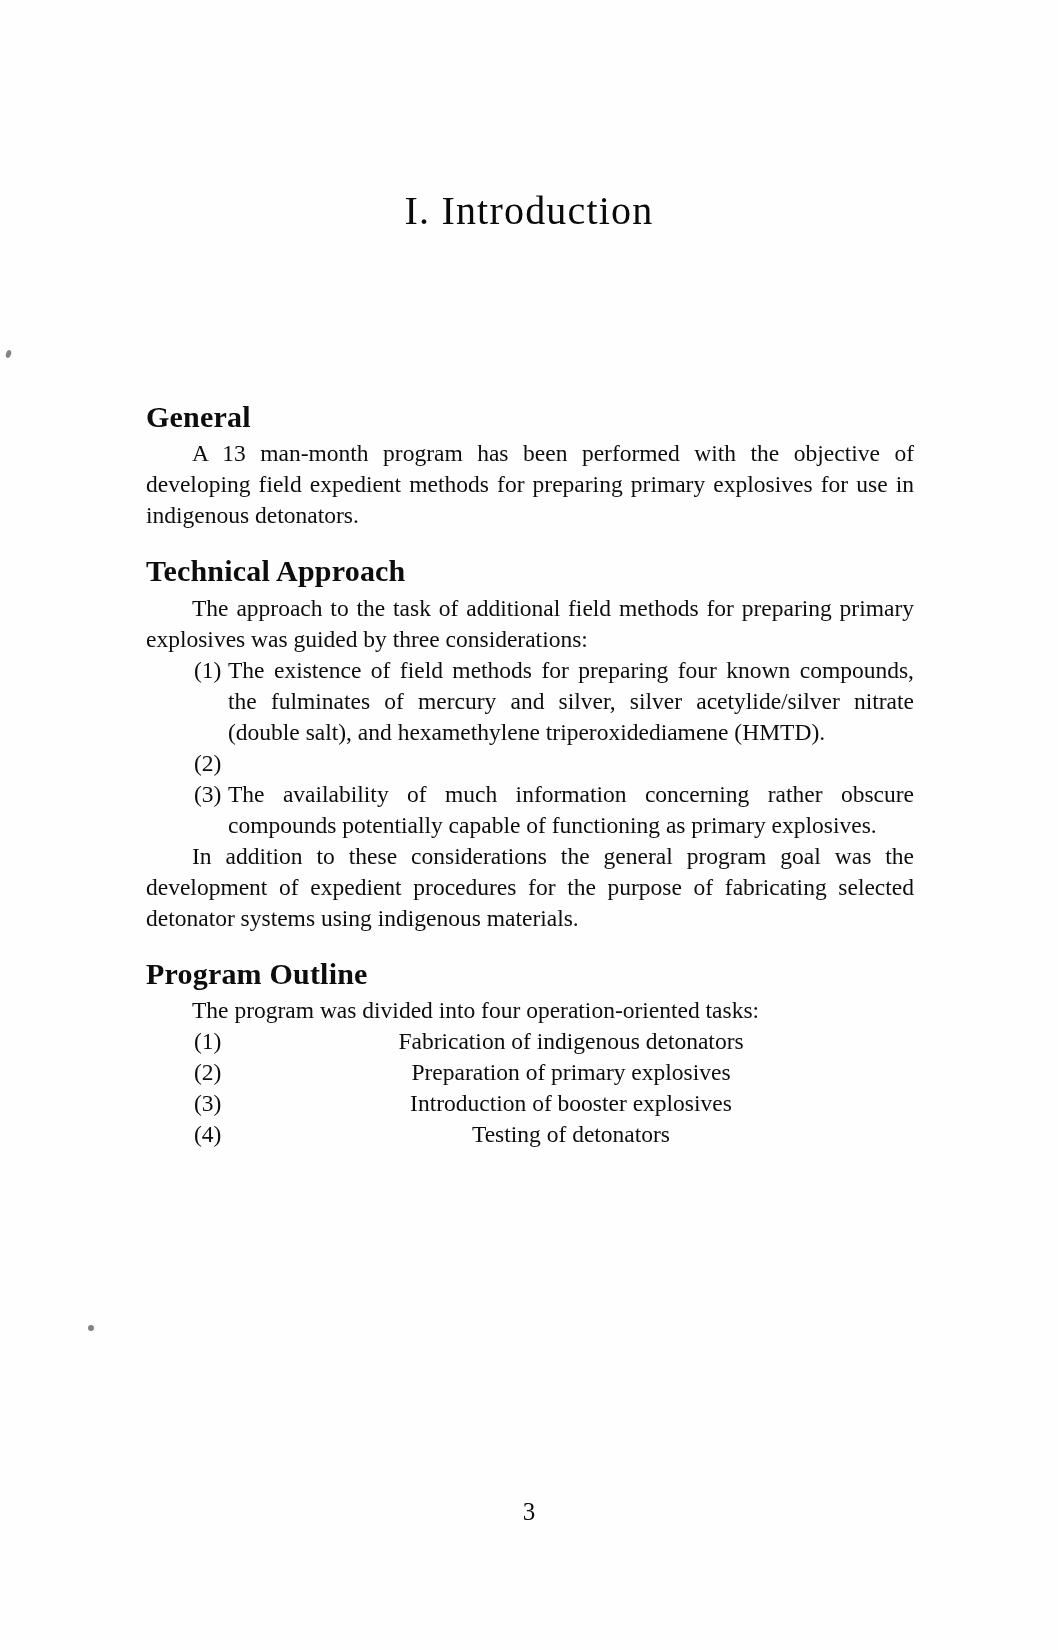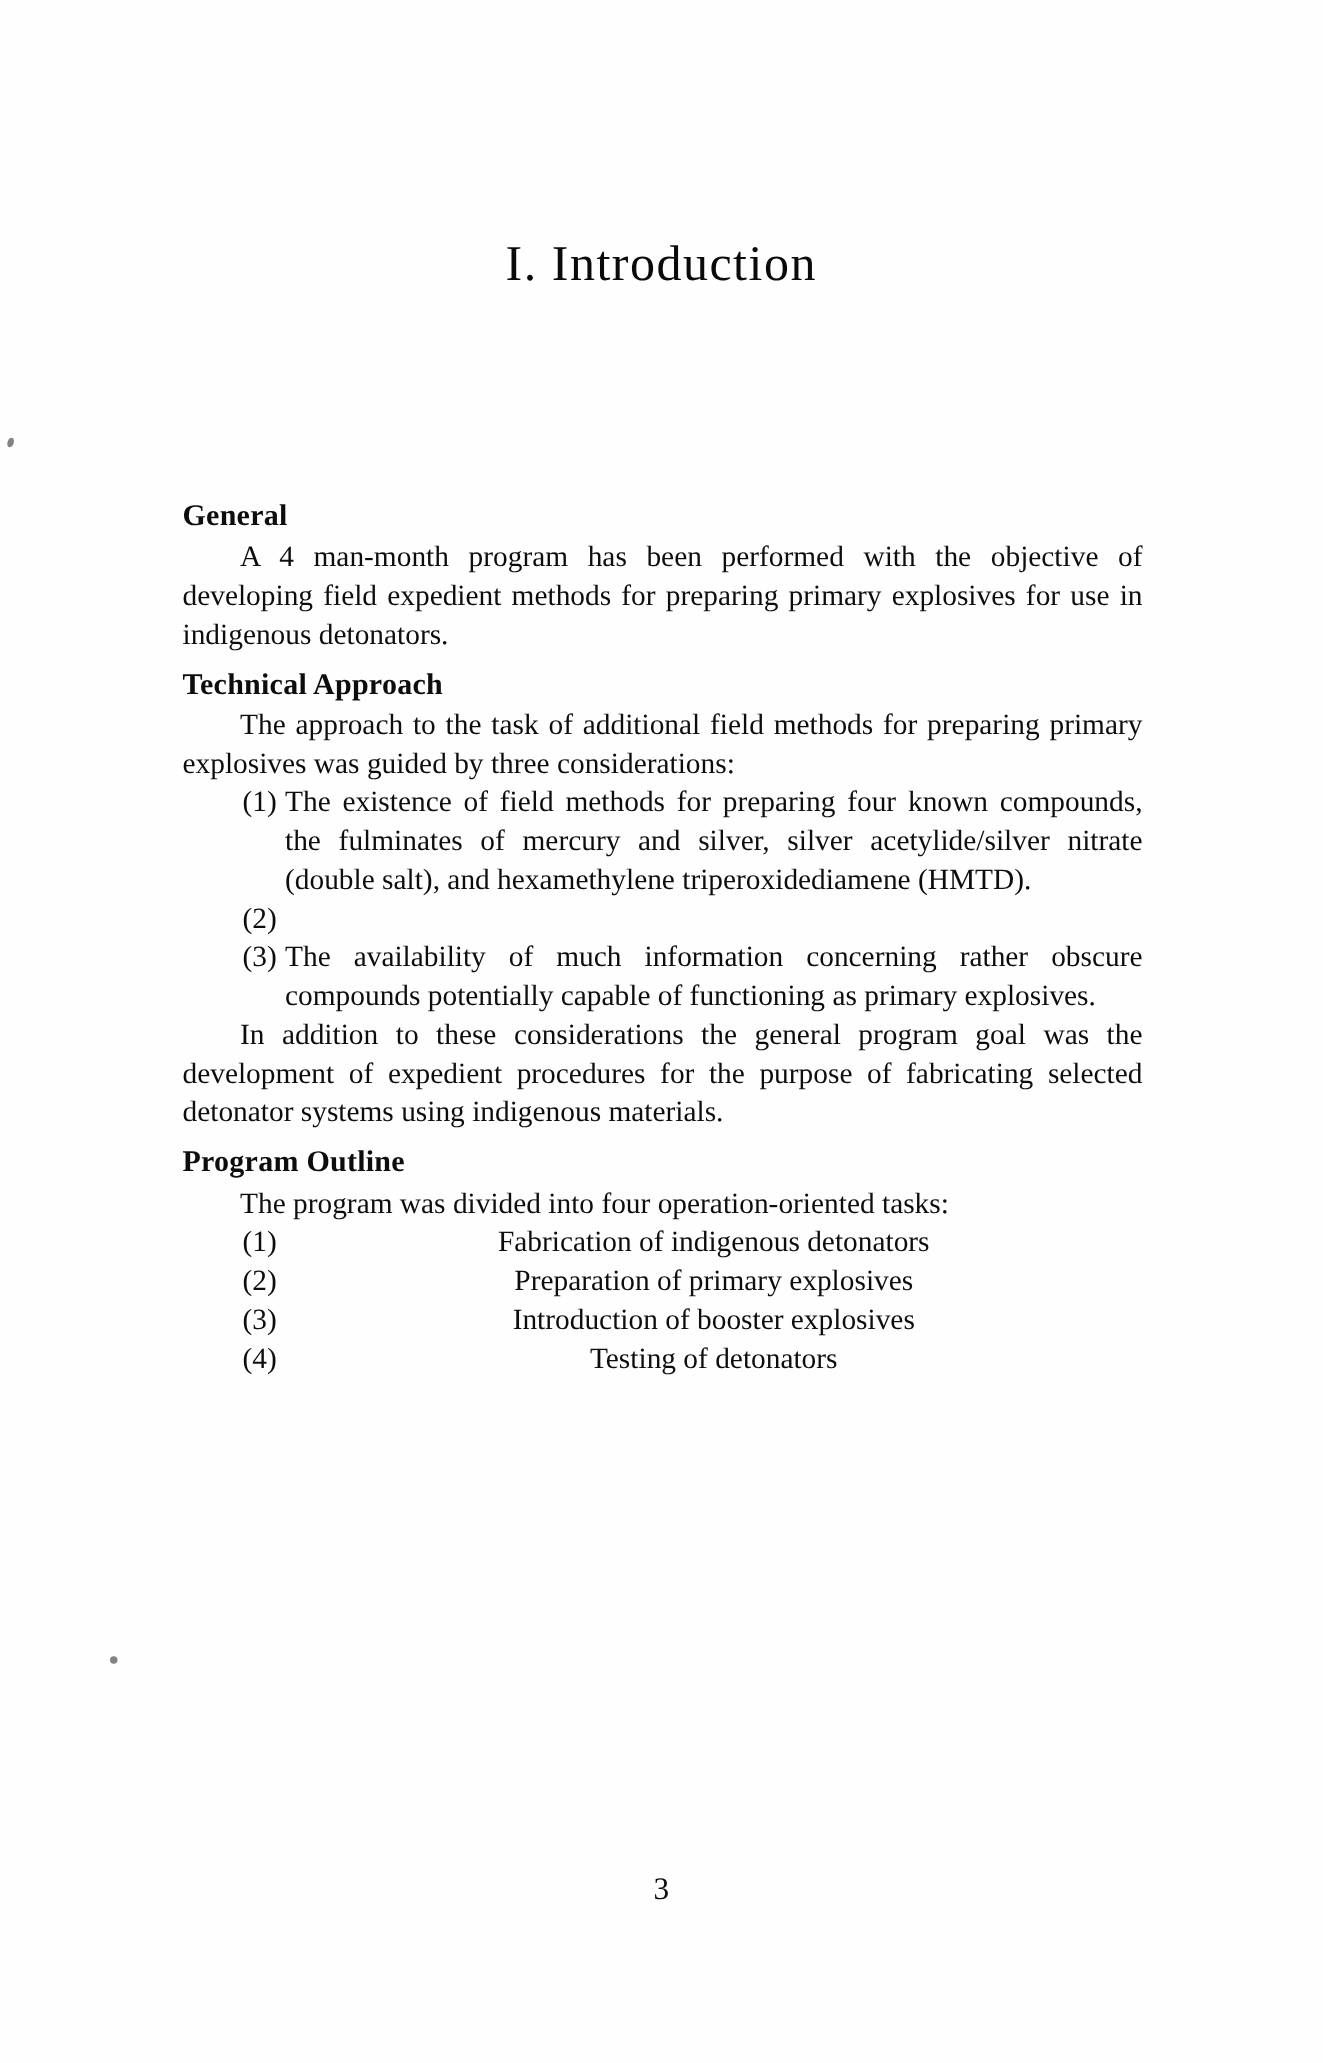--- a/index.html
+++ b/index.html
@@ -43,28 +43,28 @@
   }
 
   .content {
     position: absolute;
     left: 146px;
     top: 398px;
     width: 768px;
   }
 
   .section-heading {
-    font-size: 24px;
+    font-size: 30px;
     font-weight: bold;
     line-height: 1.28;
     margin: 0 0 2px 0;
     letter-spacing: .2px;
     font-family: Liberation Serif, serif;
   }
-  .gap-before { margin-top: 9px; }
+  .gap-before { margin-top: 21px; }
 
   p.body {
     margin: 0;
     font-size: 23.5px;
     line-height: 31px;
     text-align: justify;
     text-justify: inter-word;
     text-indent: 46px;
     hyphens: none;
   }
@@ -110,21 +110,21 @@
 
   <span class="speckle s1"></span>
   <span class="speckle s2"></span>
 
   <h1 class="chapter-title">I. Introduction</h1>
 
   <div class="content">
 
     <div>
       <h2 class="section-heading">General</h2>
-      <p class="body">A 4 man-month program has been performed with the objective of developing field expedient methods for preparing primary explosives for use in indigenous detonators.</p>
+      <p class="body">A 13 man-month program has been performed with the objective of developing field expedient methods for preparing primary explosives for use in indigenous detonators.</p>
     </div>
 
     <div>
       <h2 class="section-heading gap-before">Technical Approach</h2>
       <p class="body">The approach to the task of additional field methods for preparing primary explosives was guided by three considerations:</p>
 
       <ol class="numlist">
         <li>
           <span class="marker">(1)</span>
           <span class="item-text">The existence of field methods for preparing four known compounds, the fulminates of mercury and silver, silver acetylide/silver nitrate (double salt), and hexamethylene triperoxidediamene (HMTD).</span>

